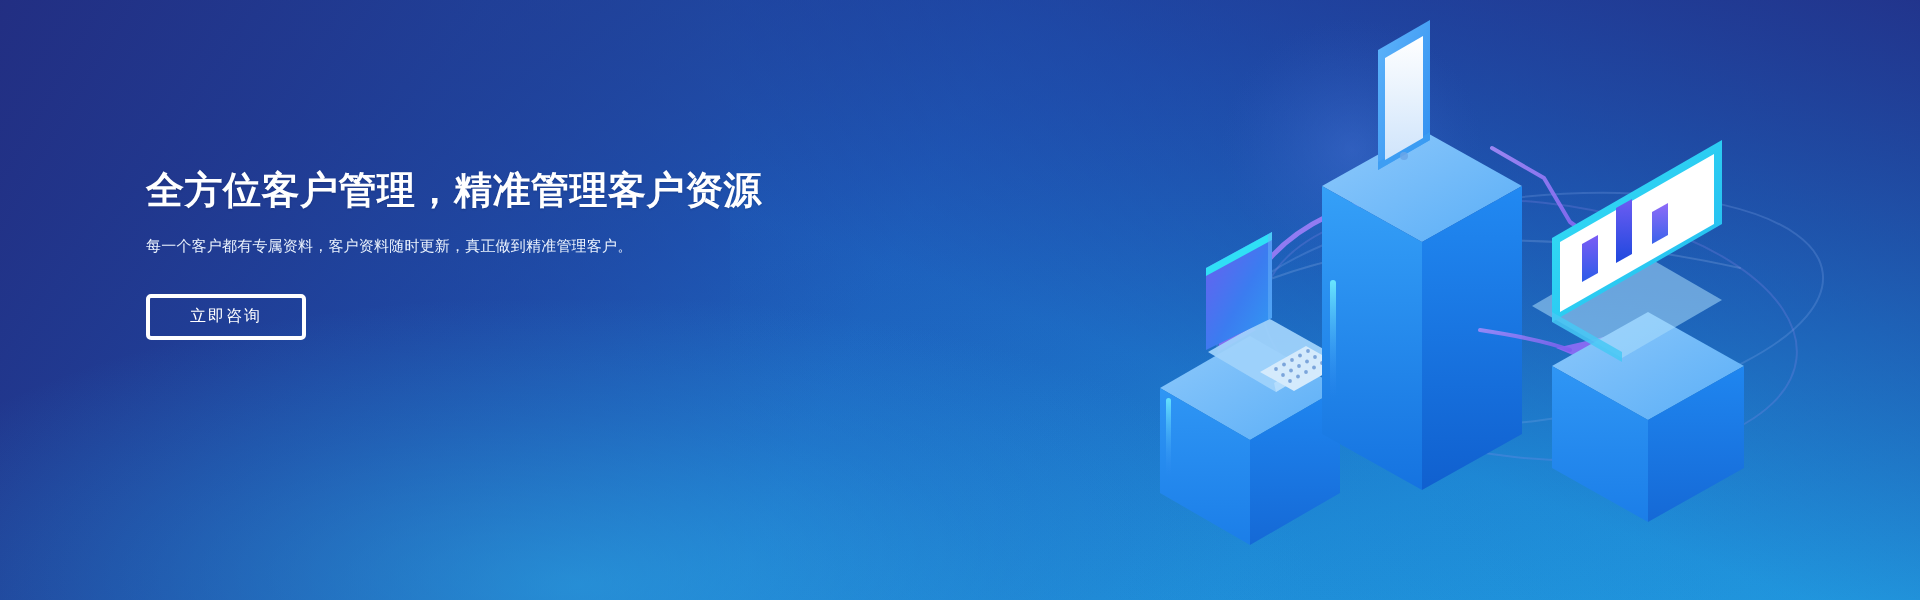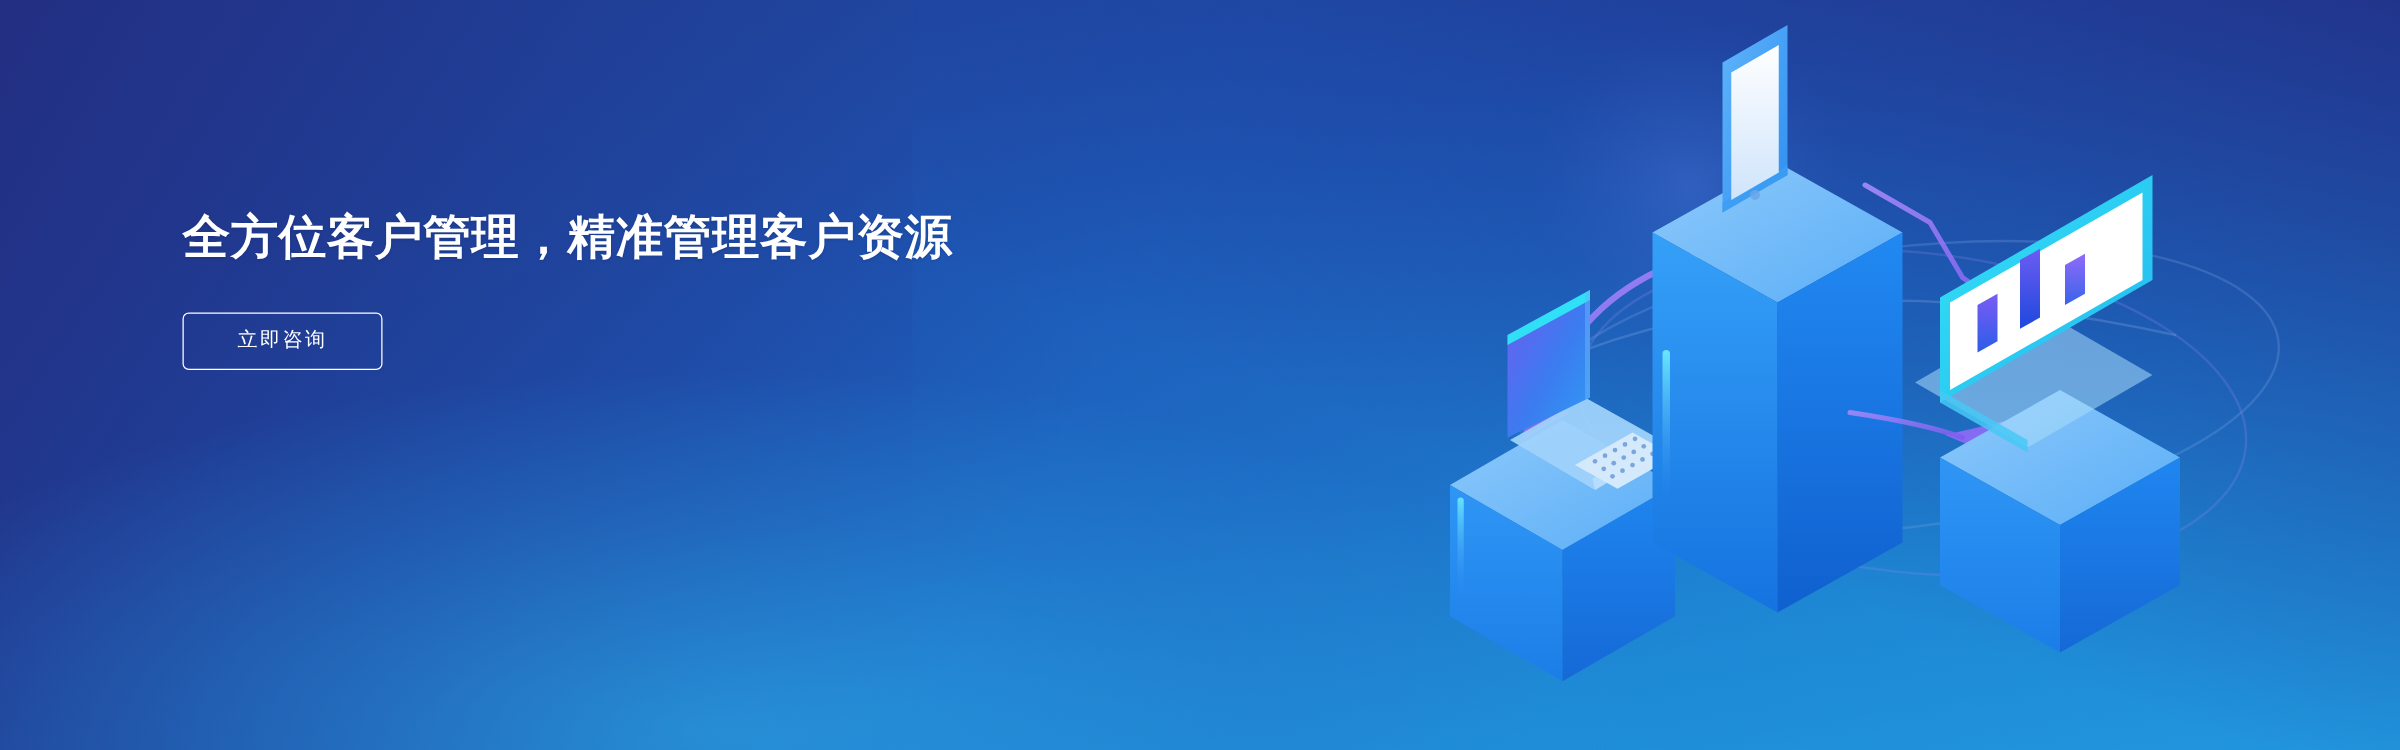--- a/index.html
+++ b/index.html
@@ -88,21 +88,21 @@
     width: 580px;
     letter-spacing: 0.2px;
   }
   .cta {
     display: inline-flex;
     align-items: center;
     justify-content: center;
     margin-top: 36px;
     width: 160px;
     height: 46px;
-    border: 1px solid #ffffff;
+    border: 4px solid #ffffff;
     border-radius: 5px;
     background: transparent;
     color: #ffffff;
     font-family: inherit;
     font-size: 16px;
     letter-spacing: 2px;
     cursor: pointer;
     padding: 0;
   }
 
@@ -284,16 +284,17 @@
             <path d="M552 244 L552 212 L568 203 L568 235 Z" fill="url(#gBar3)"></path>
           </g>
           <path d="M452 322 L522 362 L522 352 L452 312 Z" fill="#46c8f4" opacity="0.85"></path>
         </g>
       </g>
     </svg>
   </div>
 
   <div class="copy">
     <h1 class="headline">全方位客户管理，精准管理客户资源</h1>
+    <p class="subtitle">每一个客户都有专属资料，客户资料随时更新，真正做到精准管理客户。</p>
     <button class="cta">立即咨询</button>
   </div>
 
 </div>
 
 </body></html>

